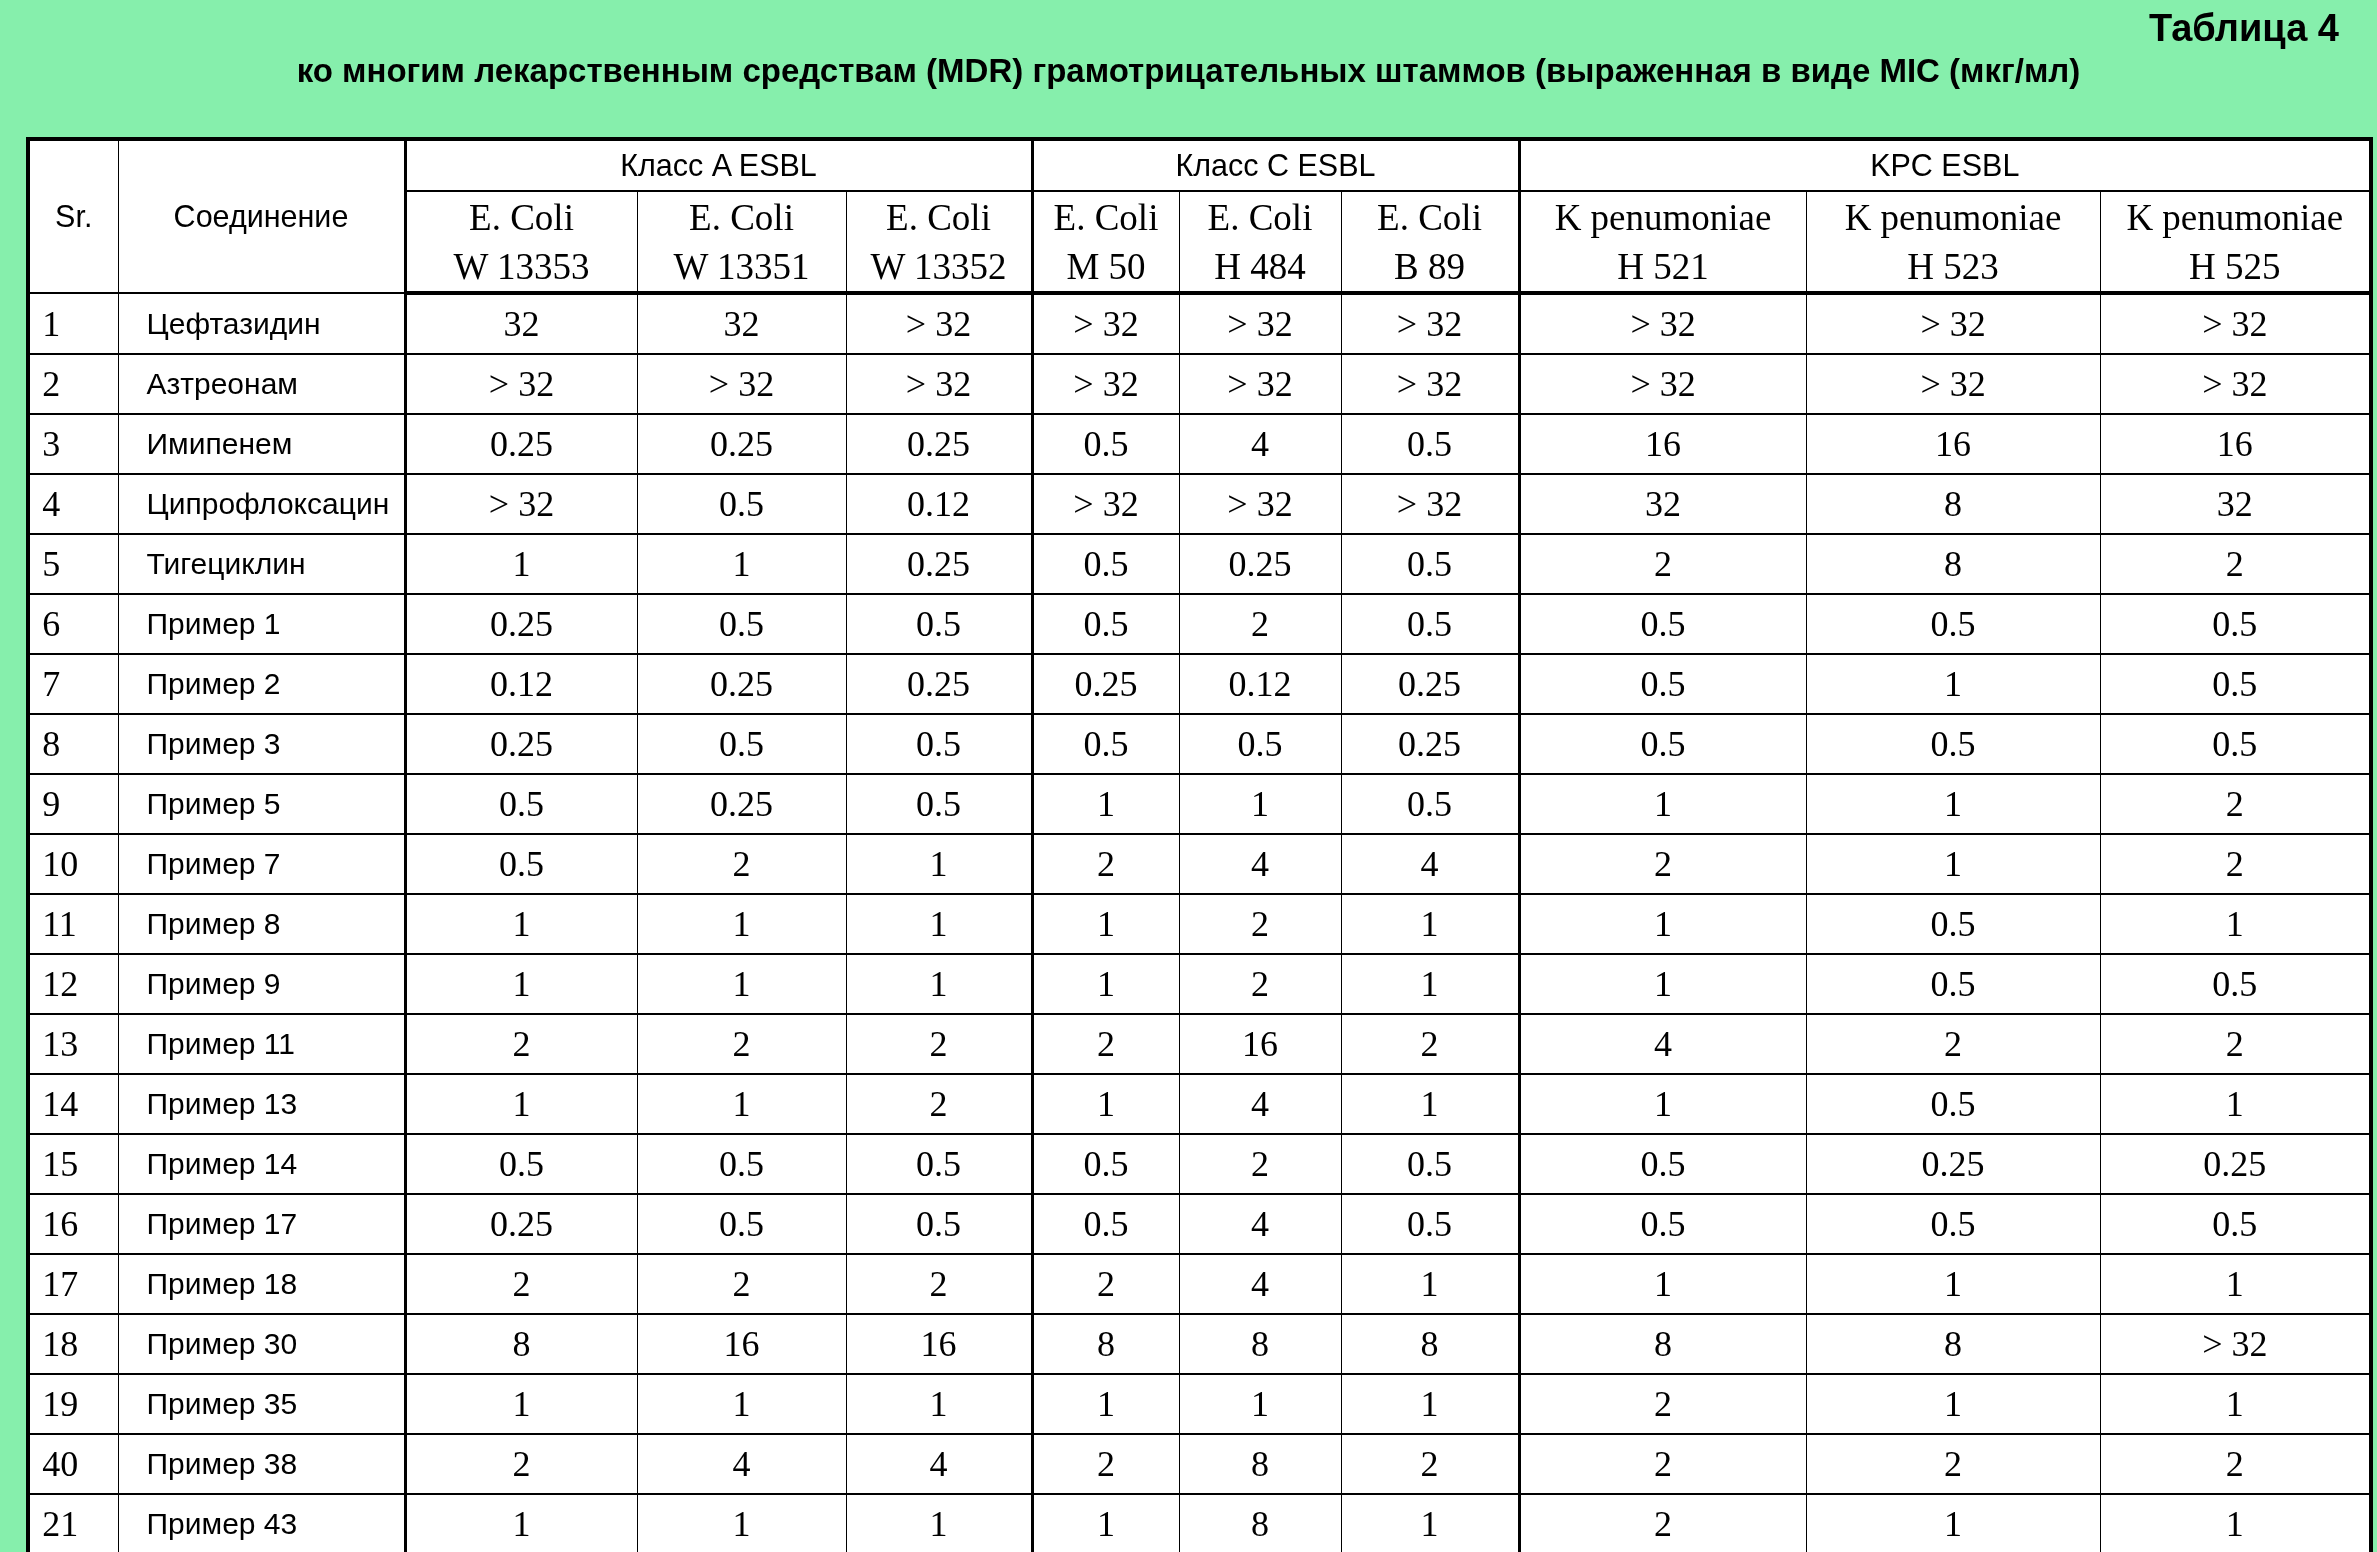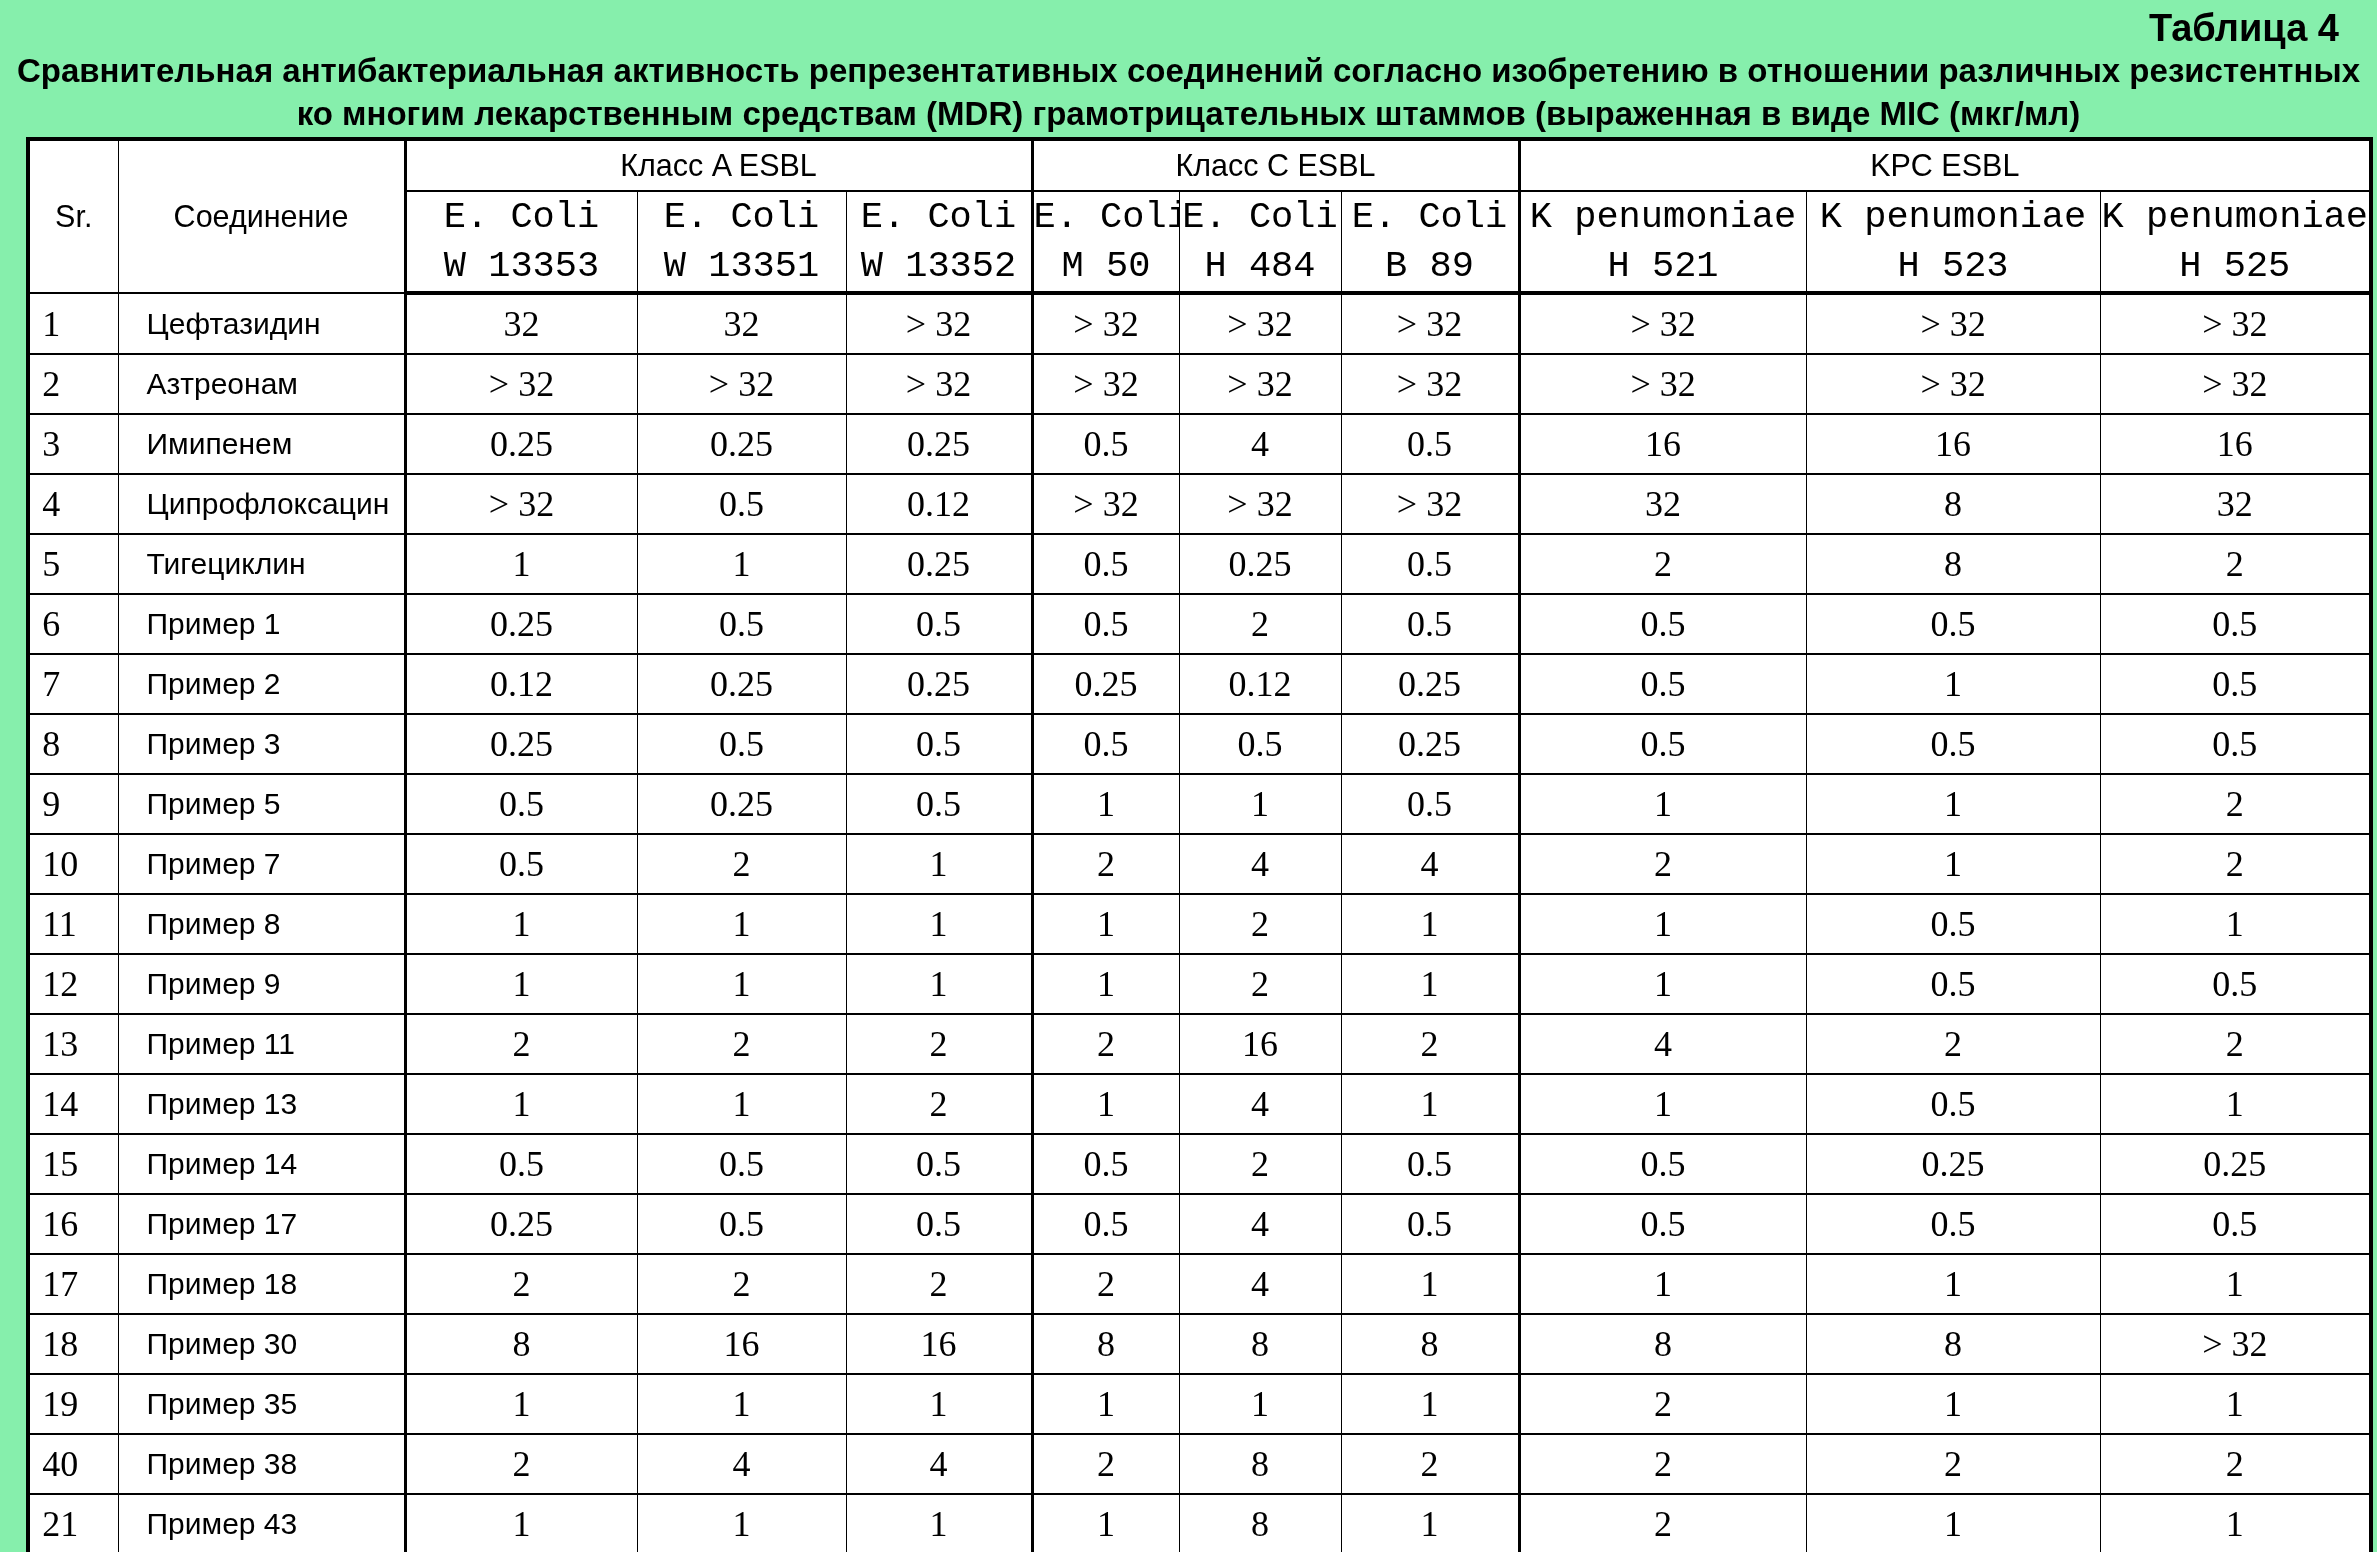--- a/index.html
+++ b/index.html
@@ -67,21 +67,21 @@
     font-size: 37px;
     font-weight: normal;
   }
   th.comp-h {
     font-family: "Liberation Sans", sans-serif;
     font-size: 30.5px;
     font-weight: normal;
   }
   tr.strain-row th {
     height: 99px;
-    font-family: Liberation Mono, monospace;
+    font-family: Liberation Serif, serif;
     font-size: 37px;
     font-weight: normal;
     line-height: 49px;
     border-bottom-width: 4.4px;
   }
   tbody td {
     height: 58px;
     font-family: "Liberation Serif", serif;
     font-size: 36px;
   }
@@ -98,21 +98,20 @@
   }
 </style>
 </head>
 <body>
 
 <div class="page">
 
   <div class="table-label">Таблица 4</div>
 
   <div class="title">
-    <div>Сравнительная антибактериальная активность репрезентативных соединений согласно изобретению в отношении различных резистентных</div>
     <div>ко многим лекарственным средствам (MDR) грамотрицательных штаммов (выраженная в виде MIC (мкг/мл)</div>
   </div>
 
   <table class="mic">
     <colgroup>
       <col style="width:90px">
       <col style="width:287px">
       <col style="width:232px">
       <col style="width:209px">
       <col style="width:186px">

